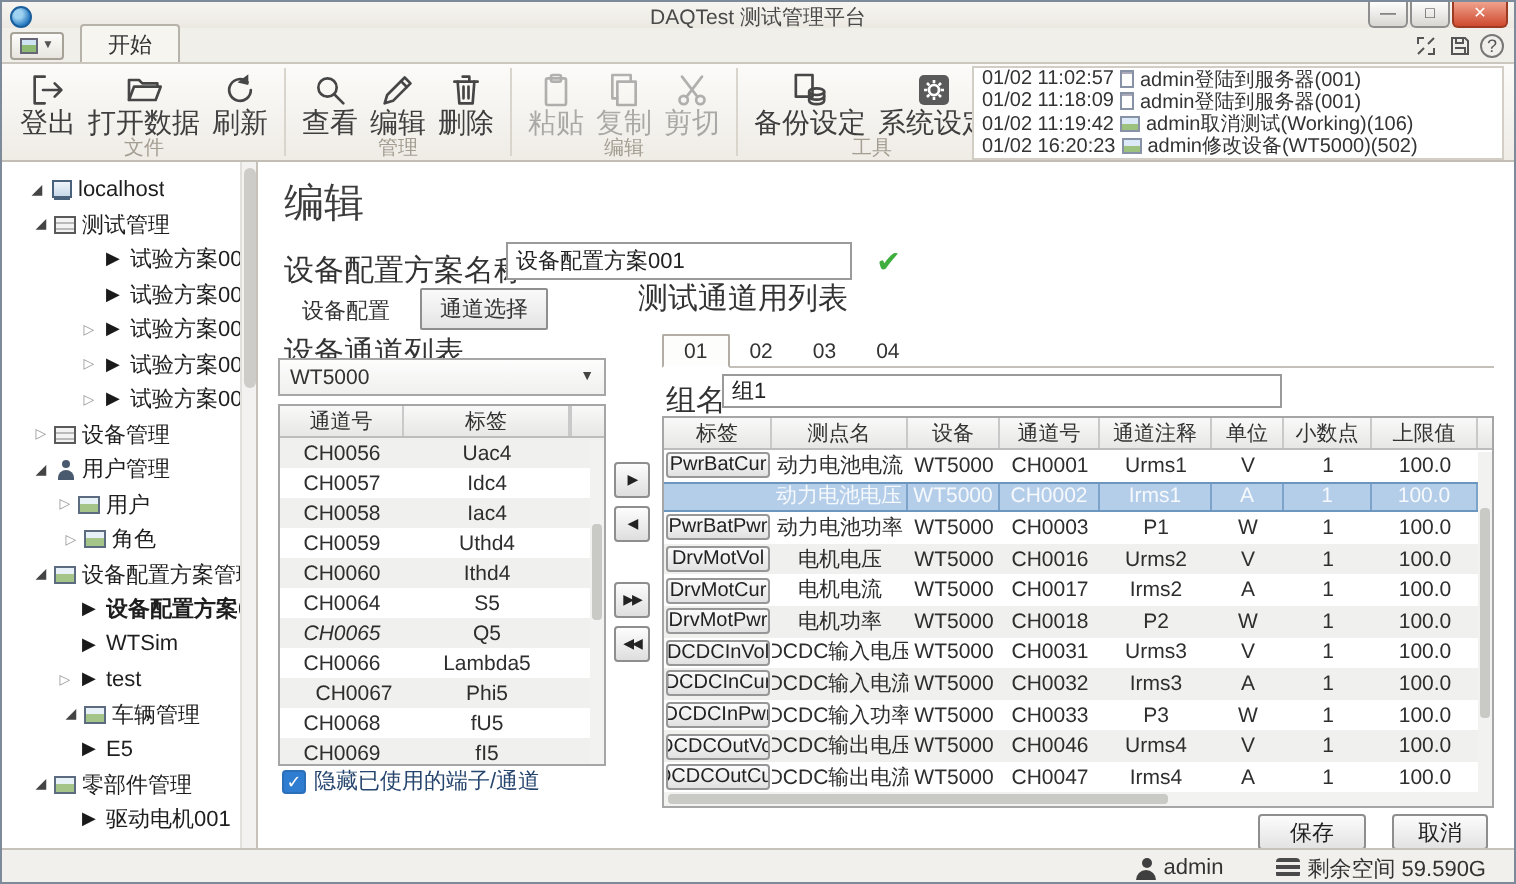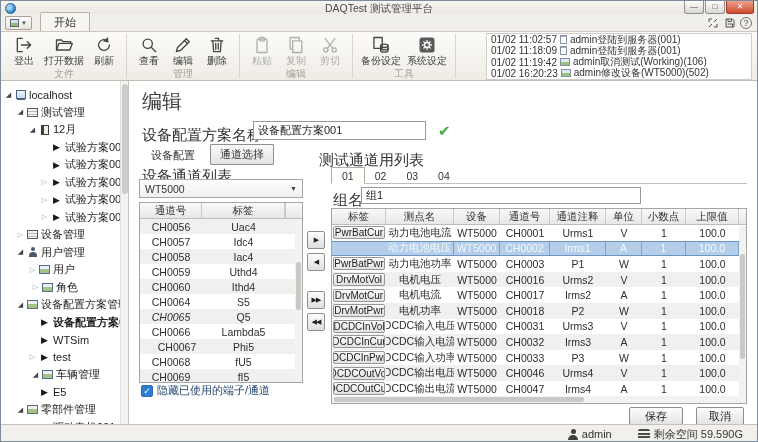--- a/index.html
+++ b/index.html
@@ -29,21 +29,21 @@
   .trmini .mi{ width:14px; height:13px; display:flex; align-items:center; justify-content:center; color:#555; }
   .mi.help{ border:1px solid #777; border-radius:50%; width:12px; height:12px; font-size:9px; line-height:10px; text-align:center; }
 
   
   .ribbon{ height:50px; border-top:1px solid #cbc7bf; border-bottom:1px solid #c2beb5; background:linear-gradient(#fcfbf9,#efece6);
            display:flex; padding-left:4px; position:relative; }
   .rgroup{ display:flex; flex-direction:column; padding:1px 2px 0; }
   .rbtns{ flex:1; display:flex; align-items:flex-start; }
   .rbtn{ min-width:34px; padding:1px 3px 0; display:flex; flex-direction:column; align-items:center; border-radius:2px; cursor:default; }
   .rbtn .ric{ height:21px; display:flex; align-items:center; justify-content:center; }
-  .rbtn .rlbl{ font-size:10px; color:#3e3e3e; white-space:nowrap; line-height:12px;}
+  .rbtn .rlbl{ font-size:14px; color:#3e3e3e; white-space:nowrap; line-height:12px;}
   .rbtn.disabled{ opacity:.4; }
   .glabel{ text-align:center; font-size:10px; color:#a49d91; padding-bottom:1px; }
   .gsep{ width:1px; background:#d9d5cc; margin:2px 3px; }
   .riblog{ position:absolute; right:5px; top:1px; width:266px; height:47px; background:#fff; border:1px solid #d2cec6;
            font-size:10px; color:#333; padding:0 4px; display:flex; flex-direction:column; justify-content:space-around; }
   .logrow{ display:flex; align-items:center; gap:3px; white-space:nowrap; overflow:hidden; }
   .mini-doc{ width:7px; height:9px; border:1px solid #8792a6; background:#fdfdfd; box-shadow:inset 0 2px 0 -1px #aab; flex:0 0 auto;}
   .mini-img{ width:10px; height:8px; border:1px solid #8792a6; background:linear-gradient(180deg,#dce9f6 50%,#9cc27e 50%); flex:0 0 auto;}
 
   
@@ -306,40 +306,33 @@
           <span>01/02 16:20:23</span>
           <span class="mini-img"></span>
           <span>admin修改设备(WT5000)(502)</span>
         </div>
       </div>
   </div>
 
   <div class="content">
     <div class="tree">
       <div>
-          <div class="titem" style="padding-left: 2px;">
+          <div class="titem" style="padding-left: 12px;">
             <span class="texp">◢</span>
             <span class="ticon">
               <span class="ti-pc"></span>
             </span>
             <span class="tlabel">localhost</span>
           </div>
           <div class="titem" style="padding-left: 14px;">
             <span class="texp">◢</span>
             <span class="ticon">
               <span class="ti-srv"></span>
             </span>
             <span class="tlabel">测试管理</span>
-          </div>
-          <div class="titem" style="padding-left: 26px;">
-            <span class="texp">◢</span>
-            <span class="ticon">
-              <span class="ti-book"></span>
-            </span>
-            <span class="tlabel">12月</span>
           </div>
           <div class="titem" style="padding-left: 38px;">
             <span class="texp"></span>
             <span class="ticon ti-tri">▶</span>
             <span class="tlabel">试验方案001</span>
           </div>
           <div class="titem" style="padding-left: 38px;">
             <span class="texp"></span>
             <span class="ticon ti-tri">▶</span>
             <span class="tlabel">试验方案002</span>
@@ -520,21 +513,21 @@
         <span class="cblabel">隐藏已使用的端子/通道</span>
       </div>
 
       <div>
           <div class="xbtn" style="left: 178px; top: 150px;">▶</div>
           <div class="xbtn" style="left: 178px; top: 172px;">◀</div>
           <div class="xbtn" style="left: 178px; top: 210px;">▶▶</div>
           <div class="xbtn" style="left: 178px; top: 232px;">◀◀</div>
         </div>
 
-      <span class="flabel" style="left:190px;top:70px">测试通道用列表</span>
+      <span class="flabel" style="left:190px;top:59px">测试通道用列表</span>
       <div class="gtabs">
           <span class="gtab active">01</span>
           <span class="gtab">02</span>
           <span class="gtab">03</span>
           <span class="gtab">04</span>
         </div>
 
       <span class="flabel" style="left:204px;top:110px">组名</span>
       <input class="tinput" style="left: 232px; top: 106px; width: 280px; height: 17px;" value="组1">
 

